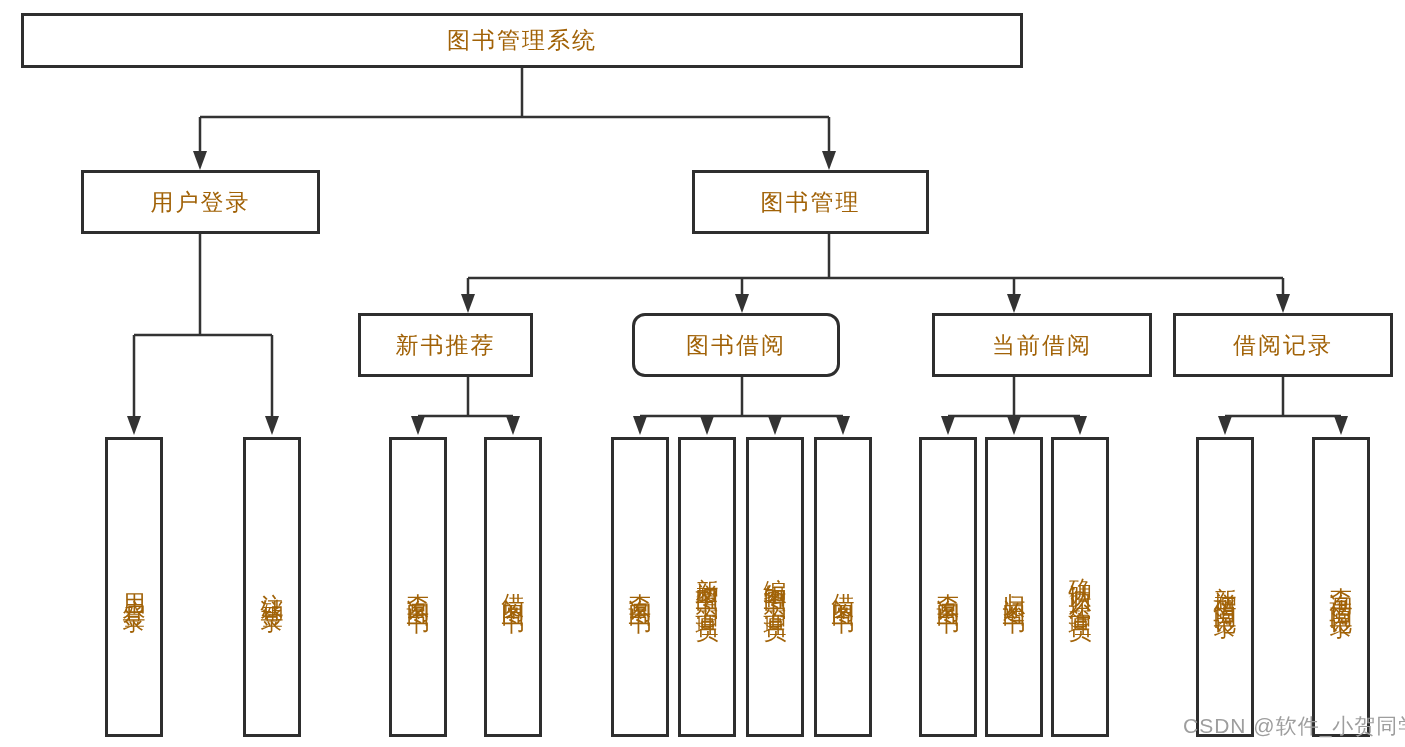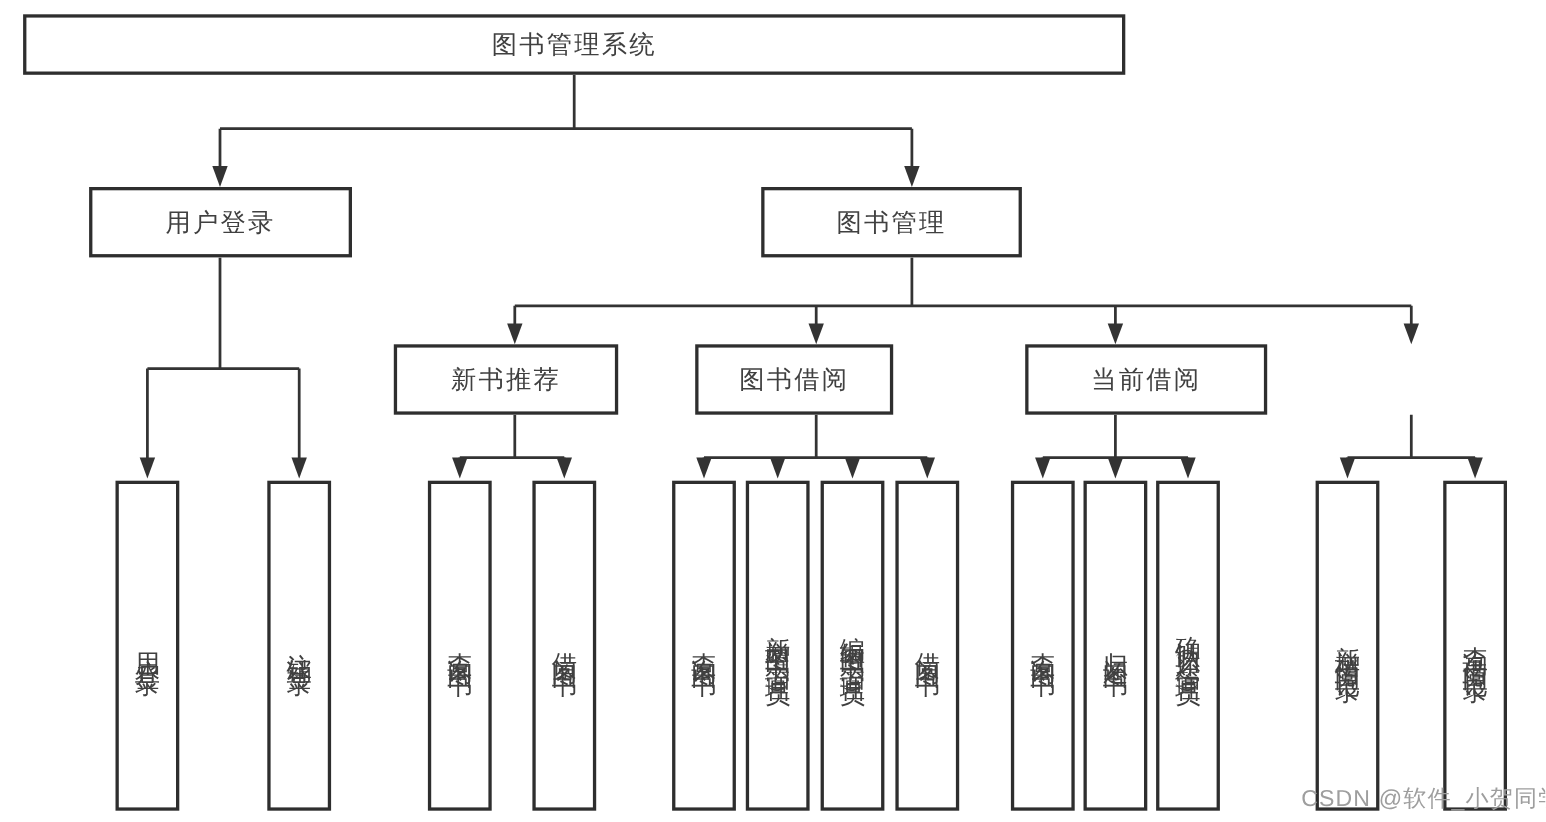--- a/index.html
+++ b/index.html
@@ -24,21 +24,21 @@
     pointer-events: none;
   }
   .box {
     position: absolute;
     box-sizing: border-box;
     border: 3px solid #2e2e2e;
     background: #ffffff;
     display: flex;
     align-items: center;
     justify-content: center;
-    color: #404040;
+    color: #a16207;
   }
   .box .h-label {
     font-size: 23px;
     letter-spacing: 2px;
     white-space: nowrap;
   }
   .root-box .h-label {
     font-size: 23px;
   }
   .leaf {
@@ -107,28 +107,31 @@
     <span class="h-label">图书管理系统</span>
   </div>
 
   <div class="box" style="left:81px; top:170px; width:239px; height:64px;">
     <span class="h-label">用户登录</span>
   </div>
   <div class="box" style="left:692px; top:170px; width:237px; height:64px;">
     <span class="h-label">图书管理</span>
   </div>
 
-  <div class="box" style="left:358px; top:313px; width:204px; height:64px;">
+  <div class="box" style="left:358px; top:313px; width:175px; height:64px;">
     <span class="h-label">新书推荐</span>
   </div>
-  <div class="box" style="left:632px; top:313px; width:180px; height:64px;">
+  <div class="box" style="left:632px; top:313px; width:208px; height:64px;border-radius:13px;">
     <span class="h-label">图书借阅</span>
   </div>
   <div class="box" style="left:904px; top:313px; width:220px; height:64px;margin-left:28px;">
     <span class="h-label">当前借阅</span>
+  </div>
+  <div class="box" style="left:1173px; top:313px; width:220px; height:64px;">
+    <span class="h-label">借阅记录</span>
   </div>
 
   <div class="box leaf" style="left:105px;">
     <span class="v-label">用户登录</span>
   </div>
   <div class="box leaf" style="left:243px;">
     <span class="v-label">注销登录</span>
   </div>
 
   <div class="box leaf" style="left:389px;">

